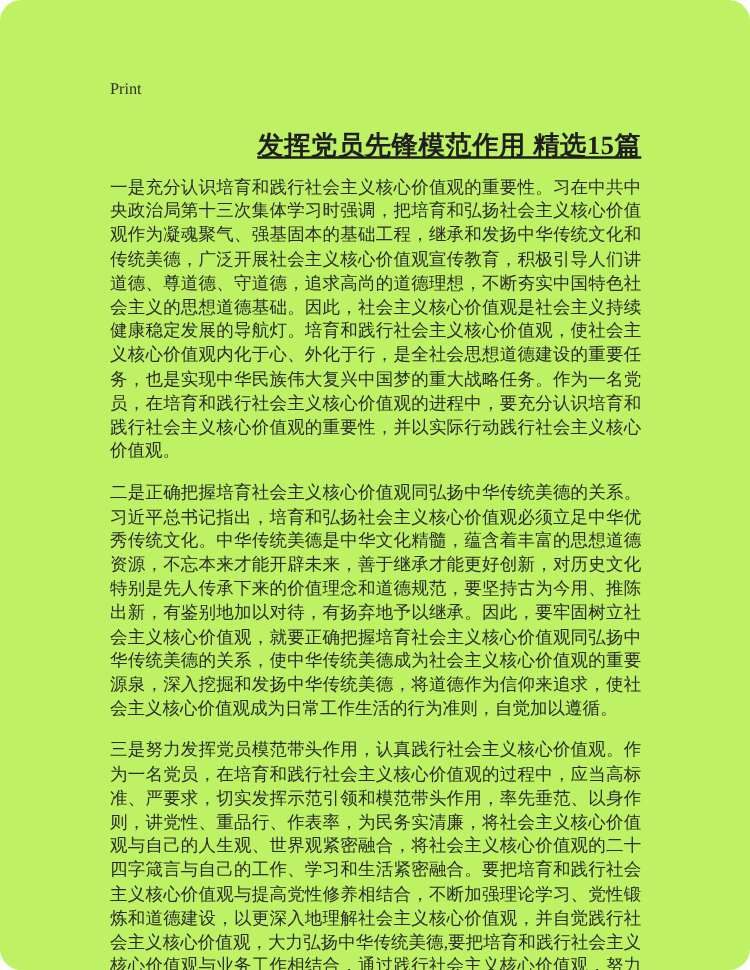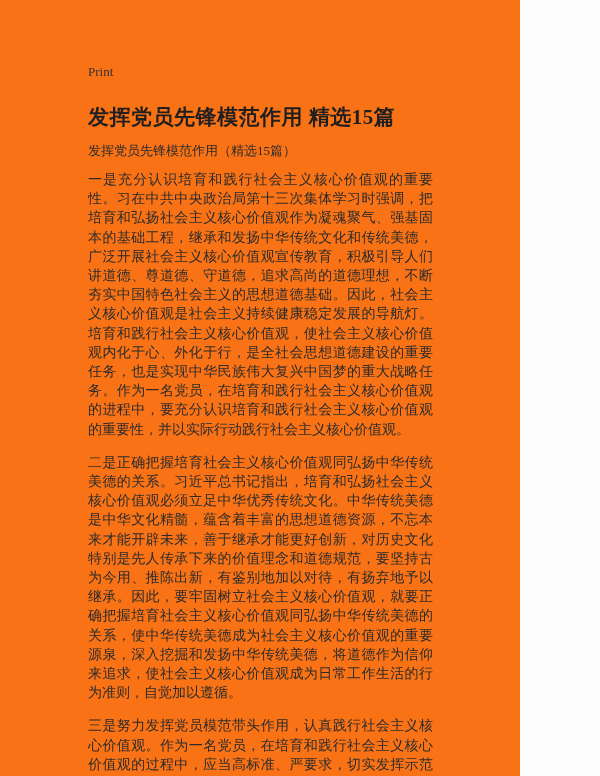--- a/index.html
+++ b/index.html
@@ -10,40 +10,42 @@
   body {
     width: 600px;
     height: 776px;
     overflow: hidden;
     font-family: "Liberation Serif", "DejaVu Serif", serif;
     color: #2b2b2b;
     -webkit-font-smoothing: antialiased;
   }
   .page {
     box-sizing: border-box;
-    width: 520px;
+    width: 600px;
     height: 776px;
     padding: 62px 87px 0 88px;
-    background: #f97316;
+    background: #bef264;
+    border-radius: 17px;
   }
   .print-link {
     font-size: 13px;
     color: #333333;
     display: inline-block;
     margin: 0 0 10px 0;
     cursor: pointer;
   }
   h1.doc-title {
     font-size: 21px;
     font-weight: bold;
-    text-align: left;
+    text-align: right;
     color: #1f1f1f;
     margin: 14px 0 12px 0;
     letter-spacing: 0.5px;
     line-height: 26px;
+    text-decoration: underline;
   }
   .doc-subtitle {
     font-size: 13px;
     color: #2b2b2b;
     margin: 0 0 9px 0;
     line-height: 18px;
   }
   h2.section-heading {
     font-size: 14.5px;
     font-weight: bold;
@@ -62,21 +64,20 @@
 </style>
 </head>
 <body>
 
 <div class="page">
 
   <span class="print-link">Print</span>
 
   <h1 class="doc-title">发挥党员先锋模范作用 精选15篇</h1>
 
-  <div class="doc-subtitle">发挥党员先锋模范作用（精选15篇）</div>
 
 
   <p class="body-paragraph">一是充分认识培育和践行社会主义核心价值观的重要性。习在中共中央政治局第十三次集体学习时强调，把培育和弘扬社会主义核心价值观作为凝魂聚气、强基固本的基础工程，继承和发扬中华传统文化和传统美德，广泛开展社会主义核心价值观宣传教育，积极引导人们讲道德、尊道德、守道德，追求高尚的道德理想，不断夯实中国特色社会主义的思想道德基础。因此，社会主义核心价值观是社会主义持续健康稳定发展的导航灯。培育和践行社会主义核心价值观，使社会主义核心价值观内化于心、外化于行，是全社会思想道德建设的重要任务，也是实现中华民族伟大复兴中国梦的重大战略任务。作为一名党员，在培育和践行社会主义核心价值观的进程中，要充分认识培育和践行社会主义核心价值观的重要性，并以实际行动践行社会主义核心价值观。</p>
 
   <p class="body-paragraph">二是正确把握培育社会主义核心价值观同弘扬中华传统美德的关系。习近平总书记指出，培育和弘扬社会主义核心价值观必须立足中华优秀传统文化。中华传统美德是中华文化精髓，蕴含着丰富的思想道德资源，不忘本来才能开辟未来，善于继承才能更好创新，对历史文化特别是先人传承下来的价值理念和道德规范，要坚持古为今用、推陈出新，有鉴别地加以对待，有扬弃地予以继承。因此，要牢固树立社会主义核心价值观，就要正确把握培育社会主义核心价值观同弘扬中华传统美德的关系，使中华传统美德成为社会主义核心价值观的重要源泉，深入挖掘和发扬中华传统美德，将道德作为信仰来追求，使社会主义核心价值观成为日常工作生活的行为准则，自觉加以遵循。</p>
 
   <p class="body-paragraph">三是努力发挥党员模范带头作用，认真践行社会主义核心价值观。作为一名党员，在培育和践行社会主义核心价值观的过程中，应当高标准、严要求，切实发挥示范引领和模范带头作用，率先垂范、以身作则，讲党性、重品行、作表率，为民务实清廉，将社会主义核心价值观与自己的人生观、世界观紧密融合，将社会主义核心价值观的二十四字箴言与自己的工作、学习和生活紧密融合。要把培育和践行社会主义核心价值观与提高党性修养相结合，不断加强理论学习、党性锻炼和道德建设，以更深入地理解社会主义核心价值观，并自觉践行社会主义核心价值观，大力弘扬中华传统美德,要把培育和践行社会主义核心价值观与业务工作相结合，通过践行社会主义核心价值观，努力在自己平凡的岗位上做出不平凡的贡献,要把培育和践行社会主义核心价值观与党的群众路线教育实践活动相结合，坚持以人为本，走好群众路线，当好群众公仆，全心全意为人民服务。</p>
 
   
 

